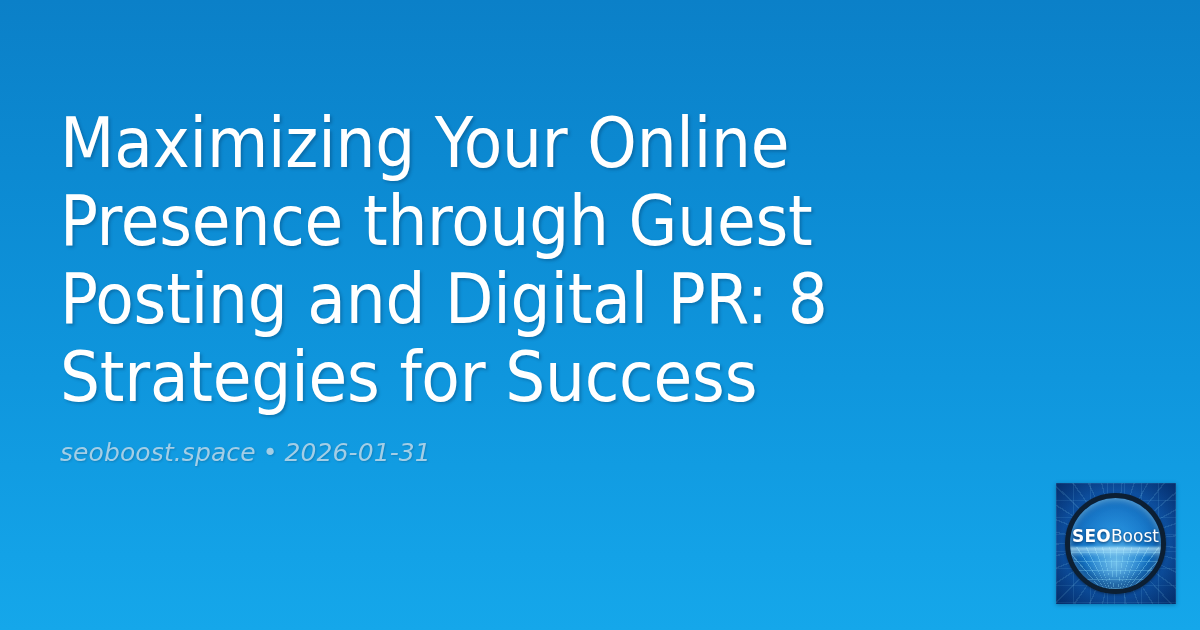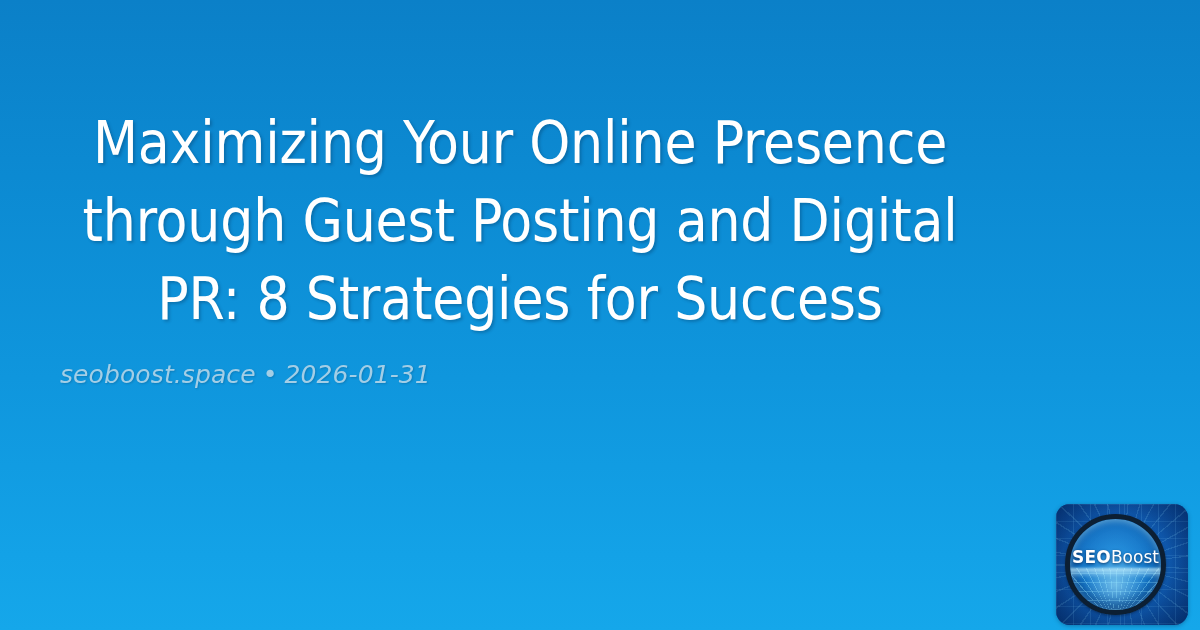--- a/index.html
+++ b/index.html
@@ -27,28 +27,27 @@
     position: absolute;
     left: 60px;
     top: 104px;
     width: 920px;
   }
 
   #title {
     margin: 0;
     font-family: "DejaVu Sans Condensed", "DejaVu Sans", sans-serif;
     font-stretch: condensed;
-    font-size: 58px;
+    font-size: 70px;
     line-height: 78px;
     font-weight: 400;
     color: #ffffff;
     letter-spacing: -0.2px;
     text-shadow: 2px 2px 3px rgba(0, 40, 75, 0.28);
     white-space: pre-wrap;
-    text-align: center;
   }
 
   #subtitle {
     margin: 22px 0 0 0;
     font-family: "DejaVu Sans", sans-serif;
     font-size: 25px;
     line-height: 30px;
     font-weight: 400;
     color: #a3cee6;
     text-shadow: 1px 1px 2px rgba(0, 40, 75, 0.22);
@@ -56,25 +55,25 @@
     font-style: italic;
   }
   #subtitle .sep {
     padding: 0 7px;
   }
 
   
   #logo {
     position: absolute;
     left: 1056px;
-    top: 504px;
-    width: 132px;
+    top: 483px;
+    width: 120px;
     height: 121px;
     overflow: hidden;
-    border-radius: 14px;
+    border-radius: 0;
     background: #0a4f9e;
     box-shadow: 0 1px 4px rgba(0, 30, 60, 0.35);
   }
 
   .logo-bg {
     position: absolute;
     inset: 0;
     background:
       radial-gradient(circle at 50% 50%, #1f7fd6 0%, #0d55ab 55%, #06337a 100%);
   }

